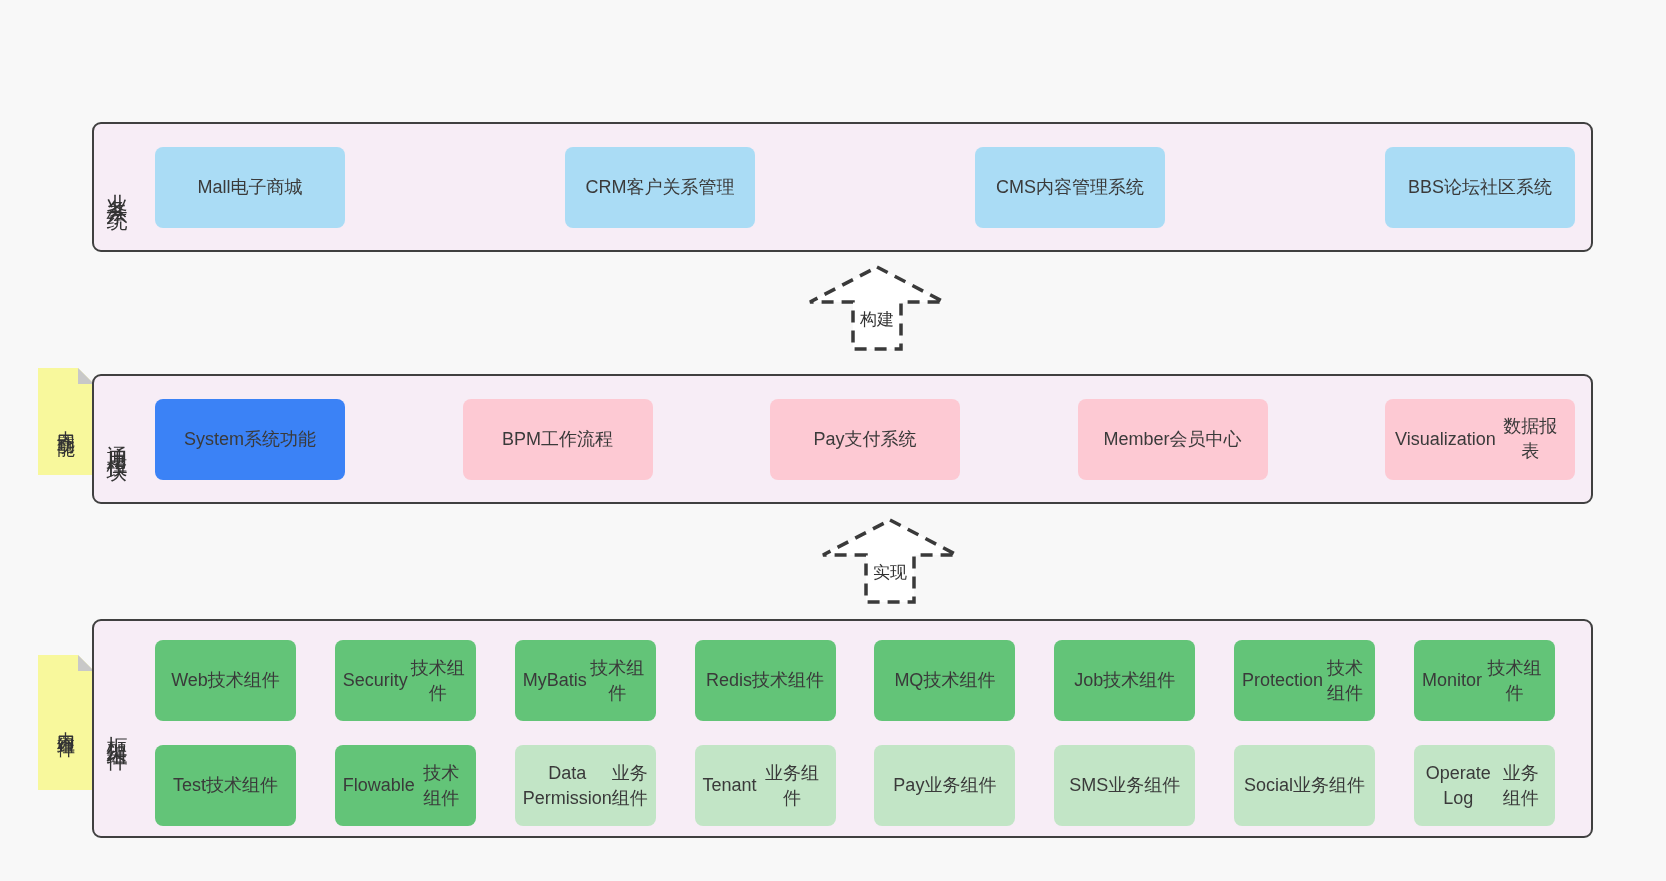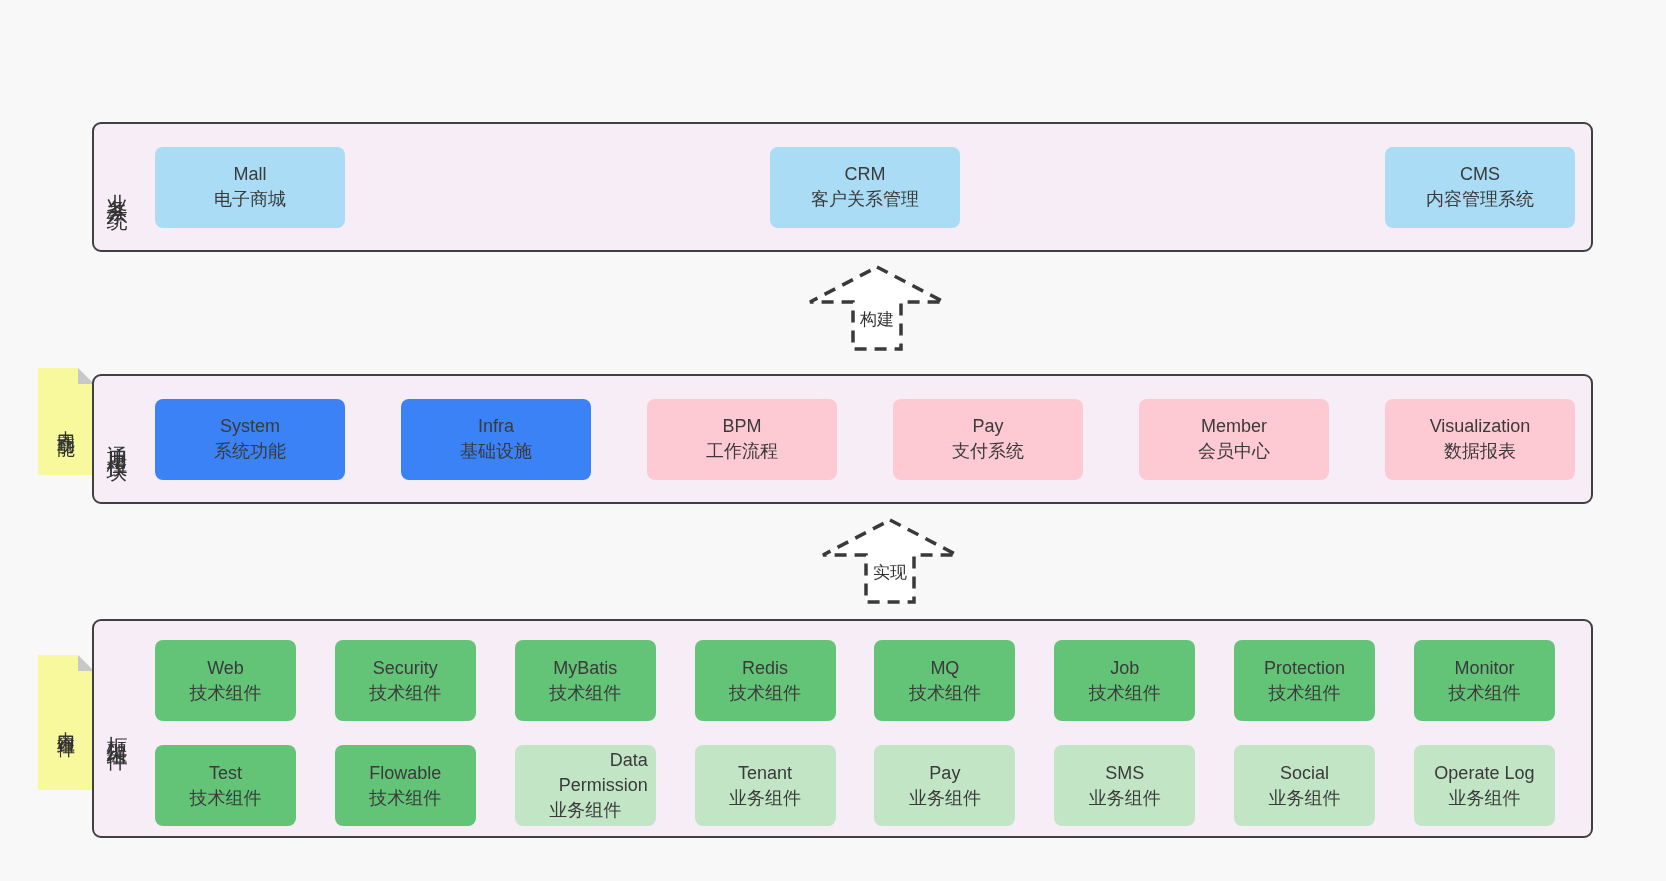--- a/index.html
+++ b/index.html
@@ -30,22 +30,22 @@
     display:flex; align-items:center; justify-content:space-between;
   }
   .grid8 {
     position:absolute; left:61px; right:36px; top:19px;
     display:flex; flex-direction:column; gap:24px;
   }
   .row8 { display:flex; justify-content:space-between; }
 
   .box {
     box-sizing:border-box; border-radius:8px;
-    display:flex; flex-direction:column; align-items:center; justify-content:center;
-    text-align:right; font-size:18px; line-height:25px; padding:2px 10px;
+    display:flex; flex-direction:row; align-items:center; justify-content:center;
+    text-align:center; font-size:18px; line-height:25px; padding:2px 10px;
   }
   .row6 .box { width:190px; height:81px; }
   .row8 .box { width:141px; height:81px; padding:2px 8px; }
   .blue       { background:#aadcf5; }
   .red        { background:#3b82f6; }
   .pink       { background:#fdc9d3; }
   .green      { background:#63c478; }
   .lightgreen { background:#c2e5c6; }
 
   
@@ -89,20 +89,24 @@
         <div>电子商城</div>
       </div>
       <div class="box blue">
         <div>CRM</div>
         <div>客户关系管理</div>
       </div>
       <div class="box blue">
         <div>CMS</div>
         <div>内容管理系统</div>
       </div>
+      <div class="box blue">
+        <div>BBS</div>
+        <div>论坛社区系统</div>
+      </div>
     </div>
   </div>
 
   <div class="arrow" id="arrow-build">
     <svg viewBox="0 0 140 88" width="140" height="88">
       <path d="M70 3 L137 38 L94 38 L94 85 L46 85 L46 38 L3 38 Z" fill="#ffffff" stroke="#3a3a3a" stroke-width="3.5" stroke-dasharray="12 8"></path>
     </svg>
     <div class="arrow-label">构建</div>
   </div>
 
@@ -111,24 +115,20 @@
     <div class="note-text">内置功能</div>
   </div>
 
   <div class="band" id="band-common">
     <div class="band-label">通用模块</div>
     <div class="row6">
       <div class="box red">
         <div>System</div>
         <div>系统功能</div>
       </div>
-      <div class="box red">
-        <div>Infra</div>
-        <div>基础设施</div>
-      </div>
       <div class="box pink">
         <div>BPM</div>
         <div>工作流程</div>
       </div>
       <div class="box pink">
         <div>Pay</div>
         <div>支付系统</div>
       </div>
       <div class="box pink">
         <div>Member</div>

